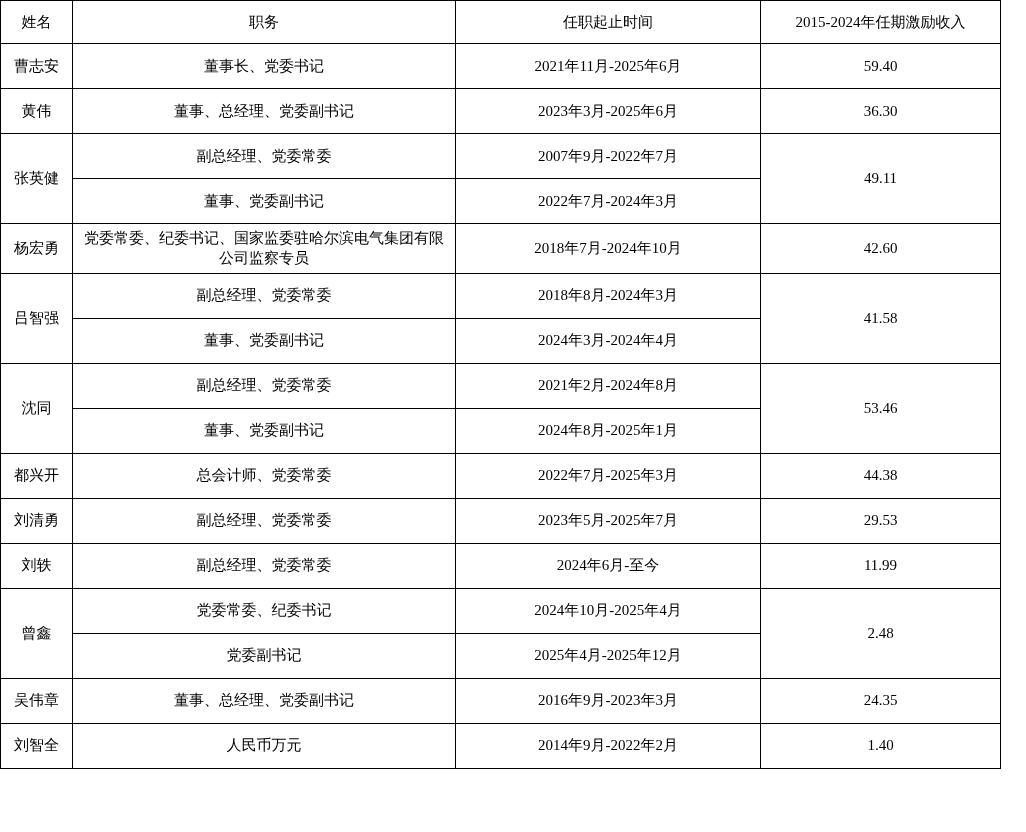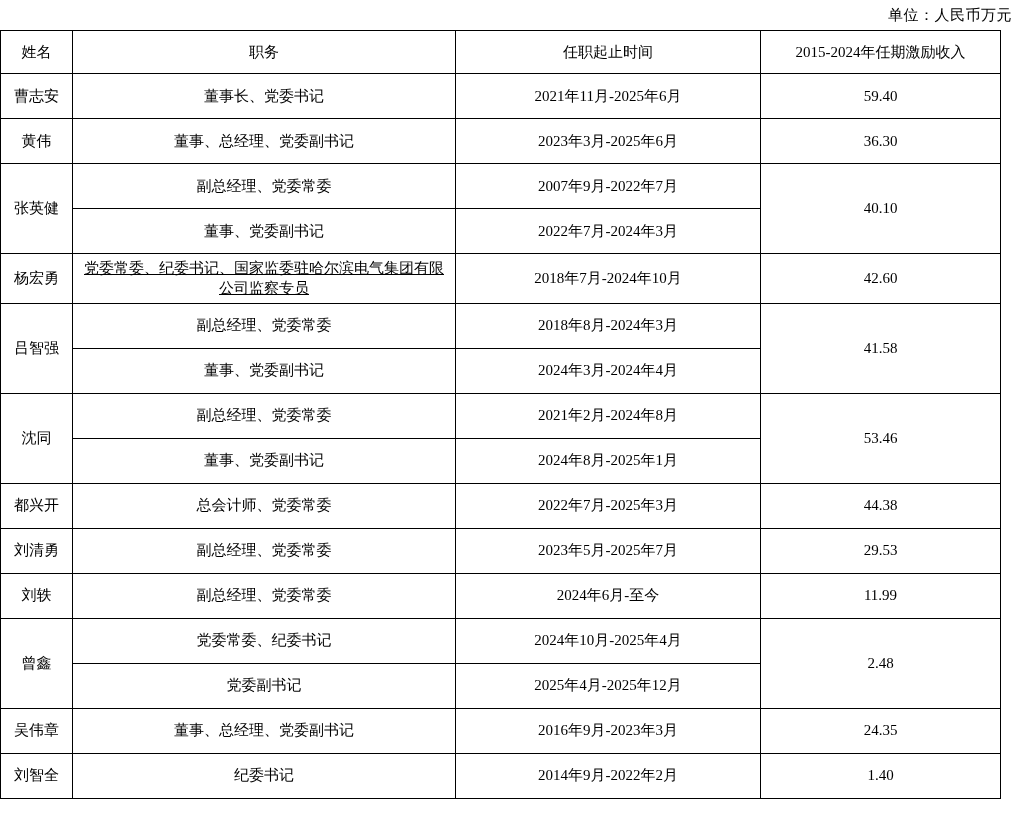--- a/index.html
+++ b/index.html
@@ -50,29 +50,27 @@
   .col-period { width: 305px; }
   .col-income { width: 240px; }
   .row-single td { height: 36px; }
   .row-sub td { height: 36px; }
   .post-cell {
     padding-left: 6px;
     padding-right: 6px;
   }
   .two-line {
     line-height: 1.38;
-    text-decoration: underline;
   }
 </style>
 </head>
 <body>
 
 <div class="page">
 
-  <div class="unit-line">单位：人民币万元</div>
 
   <table class="main-table">
     <colgroup>
       <col class="col-name">
       <col class="col-post">
       <col class="col-period">
       <col class="col-income">
     </colgroup>
     <thead>
       <tr>
@@ -92,21 +90,21 @@
         <tr class="row-single">
           <td>黄伟</td>
           <td class="post-cell">董事、总经理、党委副书记</td>
           <td>2023年3月-2025年6月</td>
           <td>36.30</td>
         </tr>
         <tr class="row-sub">
           <td rowspan="2">张英健</td>
           <td class="post-cell">副总经理、党委常委</td>
           <td>2007年9月-2022年7月</td>
-          <td rowspan="2">40.10</td>
+          <td rowspan="2">49.11</td>
         </tr>
         <tr class="row-sub">
           <td class="post-cell">董事、党委副书记</td>
           <td>2022年7月-2024年3月</td>
         </tr>
         <tr class="row-single">
           <td>杨宏勇</td>
           <td class="post-cell two-line">党委常委、纪委书记、国家监委驻哈尔滨电气集团有限公司监察专员</td>
           <td>2018年7月-2024年10月</td>
           <td>42.60</td>
@@ -160,20 +158,20 @@
           <td>2025年4月-2025年12月</td>
         </tr>
         <tr class="row-single">
           <td>吴伟章</td>
           <td class="post-cell">董事、总经理、党委副书记</td>
           <td>2016年9月-2023年3月</td>
           <td>24.35</td>
         </tr>
         <tr class="row-single">
           <td>刘智全</td>
-          <td class="post-cell">纪委书记</td>
+          <td class="post-cell">人民币万元</td>
           <td>2014年9月-2022年2月</td>
           <td>1.40</td>
         </tr>
       </tbody>
   </table>
 
 </div>
 
 </body></html>

